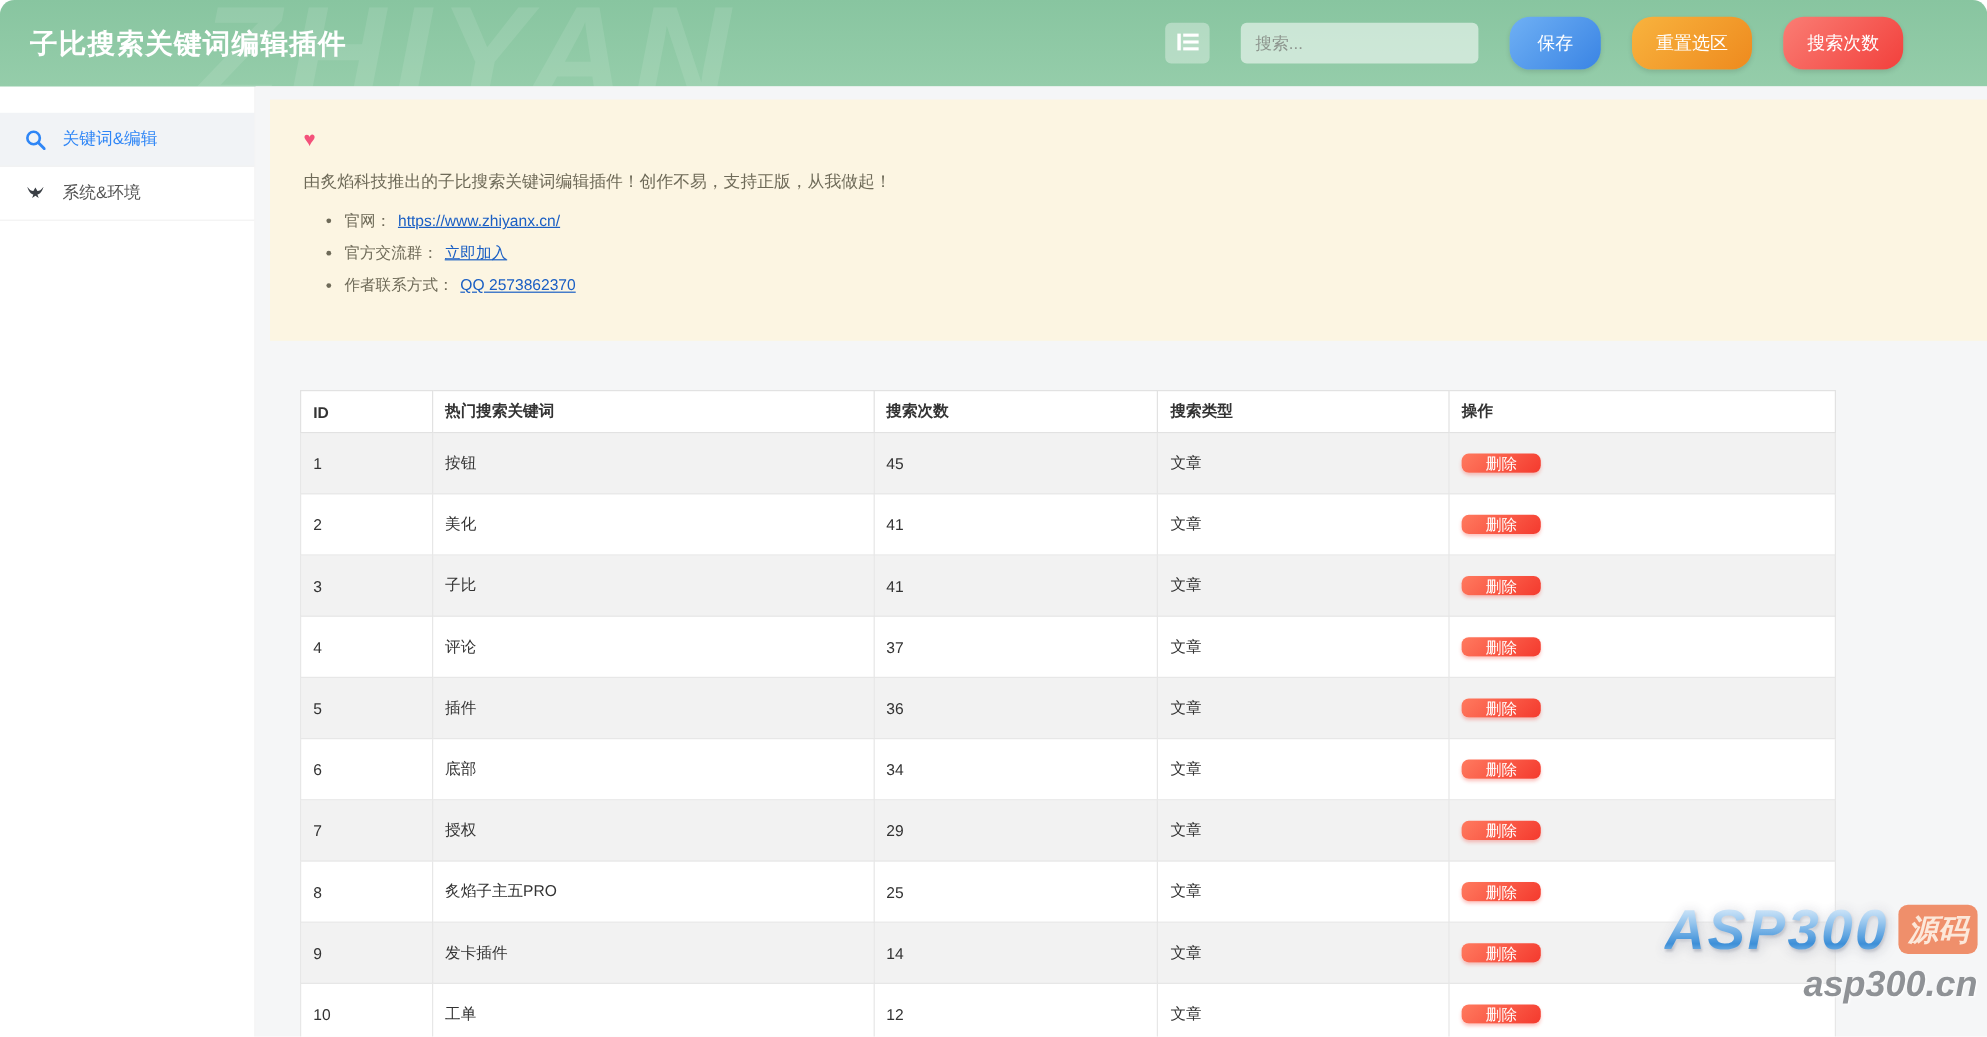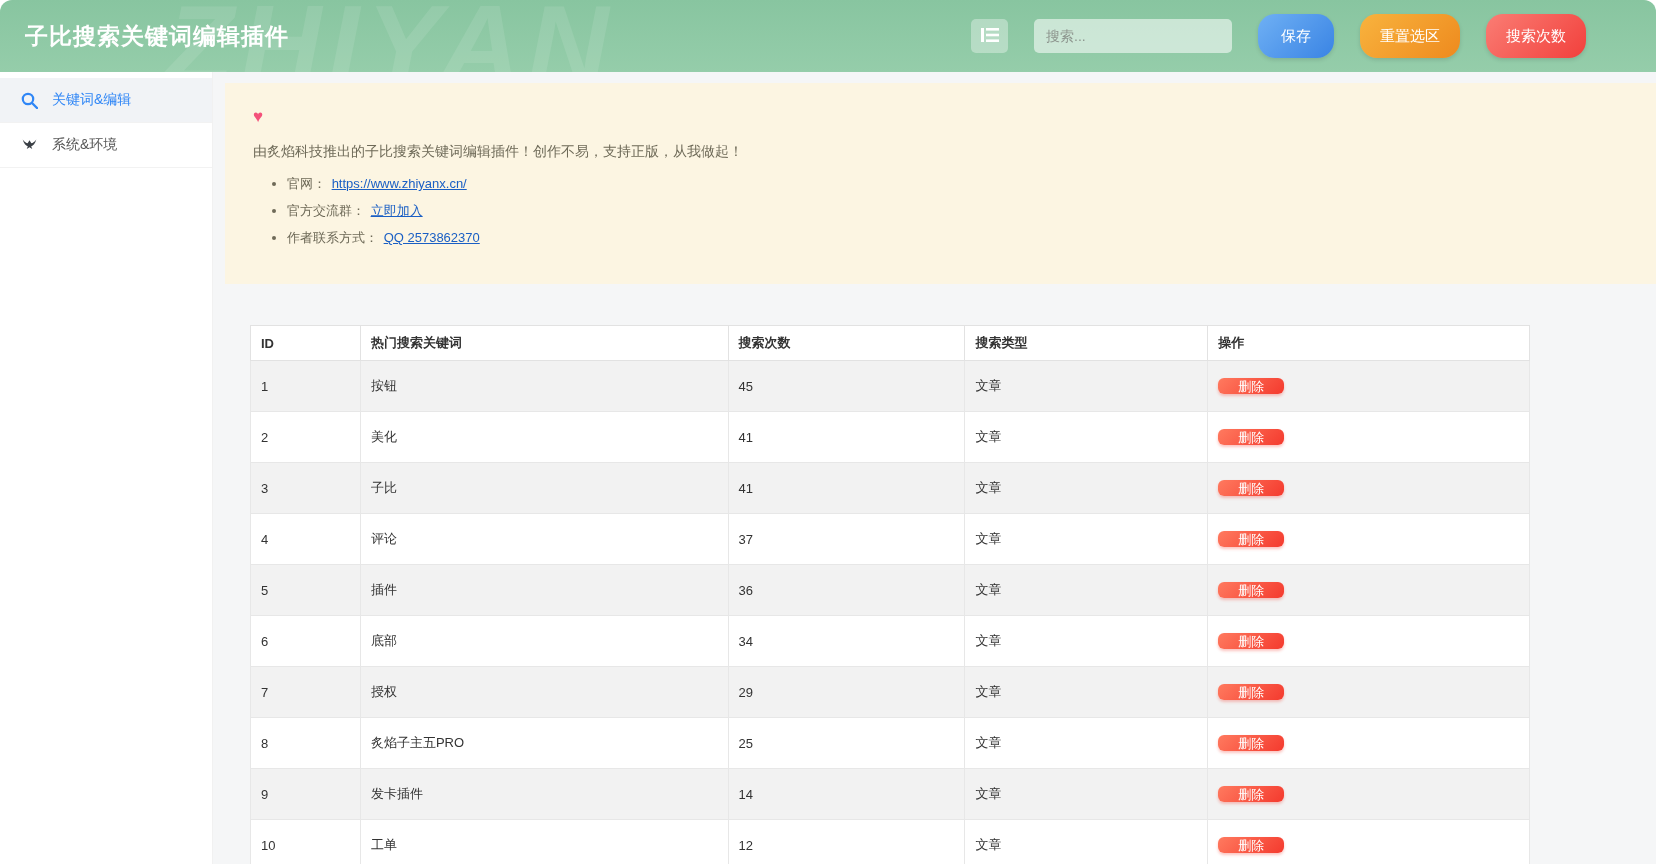--- a/index.html
+++ b/index.html
@@ -28,21 +28,21 @@
   .pill { height:44px; border:none; border-radius:17px; color:#fff;
          font-size:15px; padding:0 20px; cursor:pointer;
          box-shadow:0 2px 4px rgba(0,0,0,0.12); }
   .pill.save  { background:linear-gradient(135deg,#6fb0f4,#3a84e4); padding:0 23px; }
   .pill.rsel  { background:linear-gradient(135deg,#f8b33e,#ee8a1e); }
   .pill.rall  { background:linear-gradient(135deg,#fa7d74,#f2403c); }
 
   
   .bodyrow { display:flex; height:792px; }
   .sidebar { width:213px; background:#fff; border-right:1px solid #f1f1f1;
-         padding-top:6px; flex-shrink:0; }
+         padding-top:22px; flex-shrink:0; }
   .side-item { height:45px; display:flex; align-items:center; gap:14px;
          padding-left:21px; font-size:14px; color:#555;
          border-bottom:1px solid #f2f2f2; cursor:pointer; }
   .side-item.active { background:#f1f3f6; color:#2f86f6; }
   .side-icon { width:17px; height:17px; display:flex; align-items:center; }
 
   .main { flex:1; background:#f5f6f7; position:relative; overflow:hidden; }
 
   
   .notice { margin:11px 0 0 12px; background:#fcf5e2; padding:24px 30px 28px 28px; }
@@ -233,16 +233,23 @@
             <tr class="even">
               <td>10</td>
               <td>工单</td>
               <td>12</td>
               <td>文章</td>
               <td><button class="delete-btn">删除</button></td>
             </tr>
           </tbody>
       </table>
 
+      <div class="aspwm">
+        <div class="asp-line">
+          <span class="asp-brand">ASP300</span>
+          <span class="asp-badge">源码</span>
+        </div>
+        <div class="asp-domain">asp300.cn</div>
+      </div>
 
     </main>
   </div>
 </div>
 
 </body></html>

